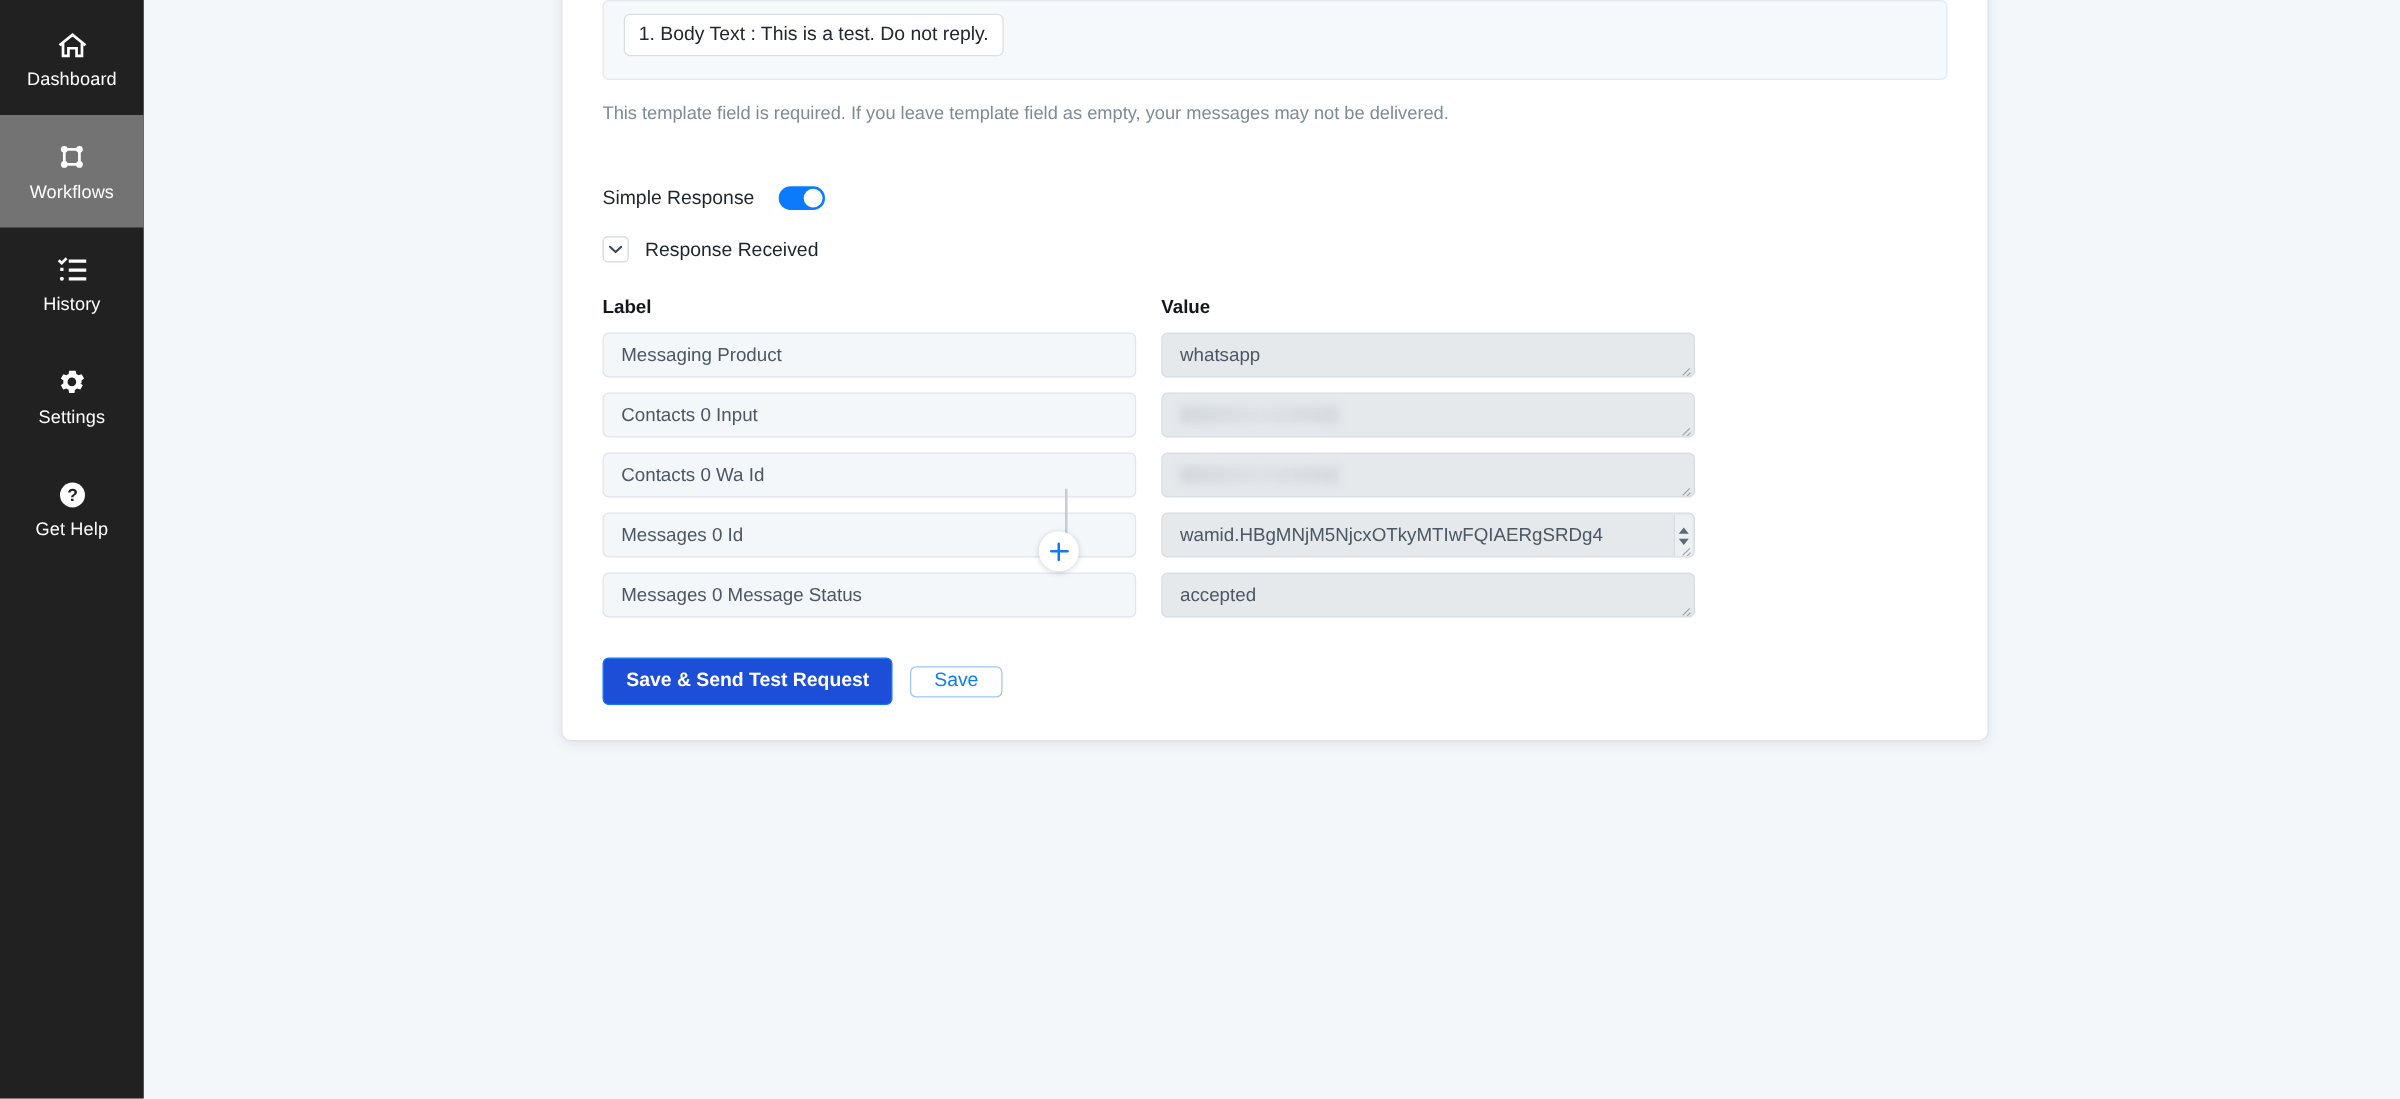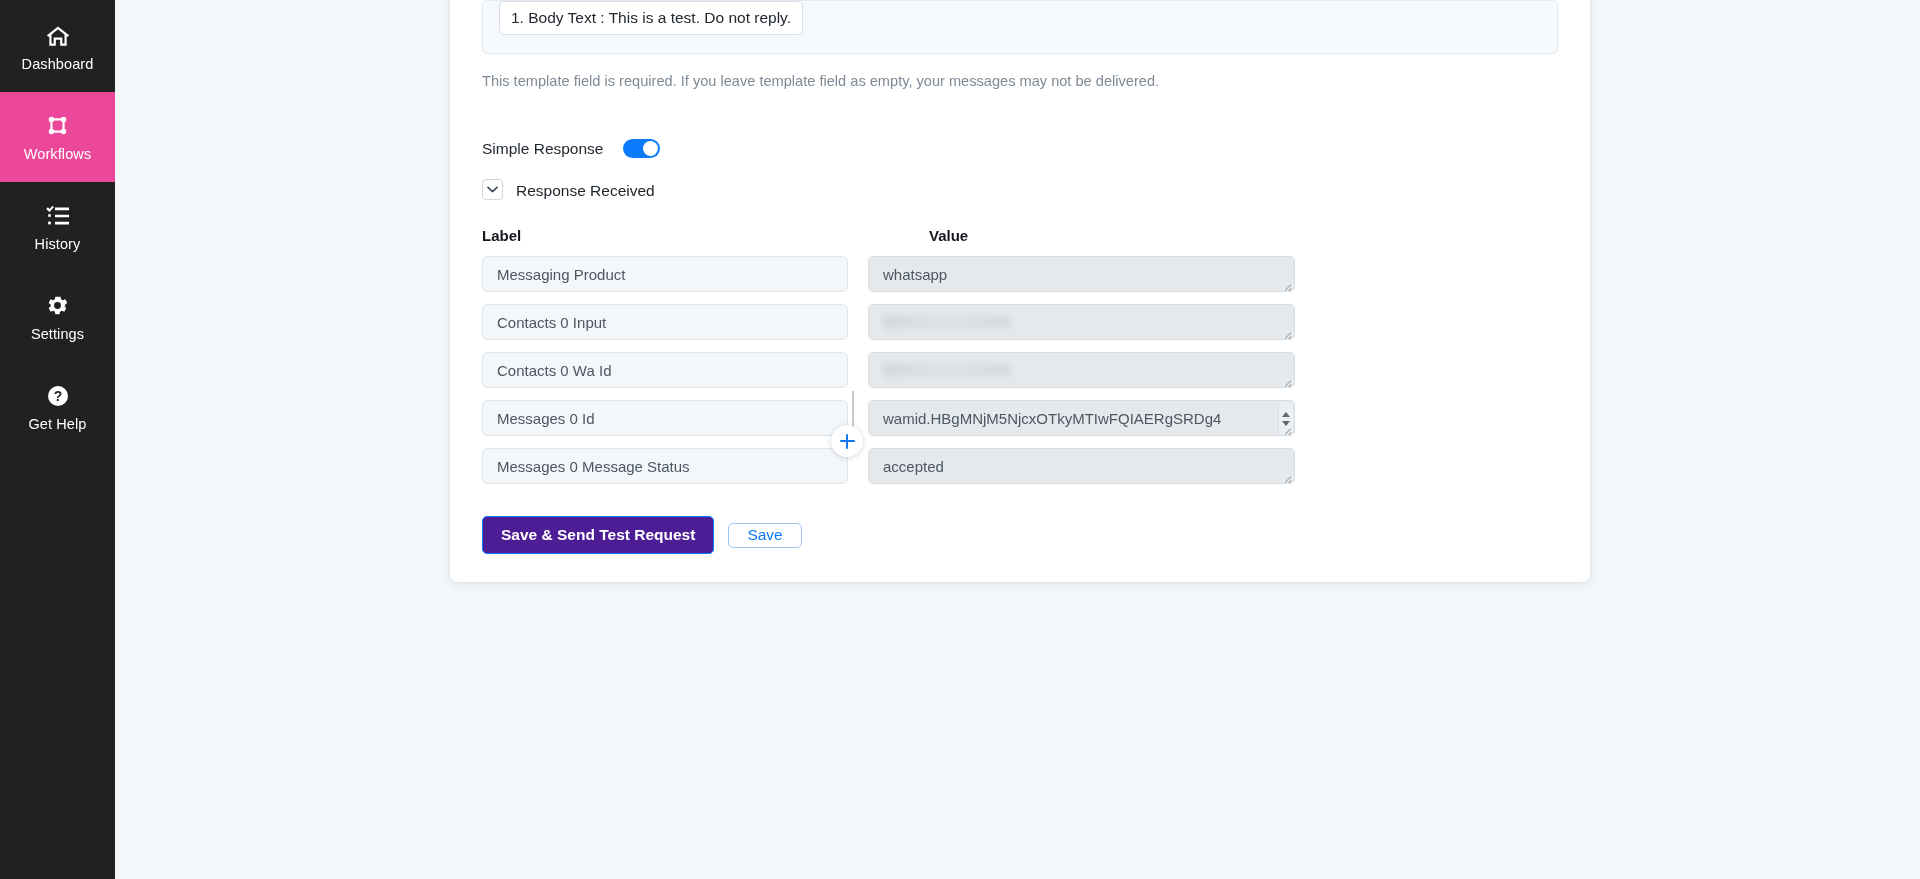--- a/index.html
+++ b/index.html
@@ -29,21 +29,21 @@
     height: 90px;
     display: flex;
     flex-direction: column;
     align-items: center;
     justify-content: center;
     color: #ffffff;
     cursor: pointer;
     gap: 8px;
     user-select: none;
   }
-  .nav-item.active { background: #ec4899; }
+  .nav-item.active { background: #737373; }
   .nav-icon {
     width: 26px; height: 26px;
     display: flex; align-items: center; justify-content: center;
   }
   .nav-icon svg { display: block; }
   .nav-label {
     font-size: 14.5px;
     line-height: 1;
     letter-spacing: .1px;
     color: #fff;
@@ -70,21 +70,21 @@
     padding: 0 0 28px 0;
   }
   .card-inner { padding: 0 32px; }
 
   
   .template-preview {
     margin: 150px 0 0 0;
     background: #f6f9fc;
     border: 1px solid #e3e9ef;
     border-radius: 5px;
-    padding: 0 16px 18px 16px;
+    padding: 10px 16px 18px 16px;
   }
   .template-chip {
     display: inline-block;
     background: #ffffff;
     border: 1px solid #d8dfe6;
     border-radius: 5px;
     padding: 7px 11px;
     font-size: 15.5px;
     color: #22282e;
   }
@@ -163,21 +163,21 @@
     font-size: 15px;
     display: flex;
     align-items: center;
     padding: 0 14px;
     color: #4c5763;
     position: relative;
     overflow: hidden;
     white-space: nowrap;
   }
   .fld-label {
-    width: 366px;
+    width: 427px;
     background: #f4f7fa;
     border: 1px solid #dfe5eb;
   }
   .spacer { width: 20px; flex: none; }
   .fld-value {
     width: 427px;
     background: #e5e9ec;
     border: 1px solid #d7dde2;
     padding-right: 22px;
   }
@@ -237,21 +237,21 @@
   .btn {
     font-size: 15.5px;
     border-radius: 5px;
     cursor: pointer;
     display: flex;
     align-items: center;
     justify-content: center;
     font-family: "Liberation Sans", sans-serif;
   }
   .btn-primary {
-    background: #4c1d95;
+    background: #1d4ed8;
     color: #ffffff;
     border: 1px solid #0b7bfb;
     height: 38px;
     padding: 0 18px;
     font-weight: bold;
   }
   .btn-secondary {
     background: #ffffff;
     color: #0b7bfb;
     border: 1px solid #9cc6f7;

